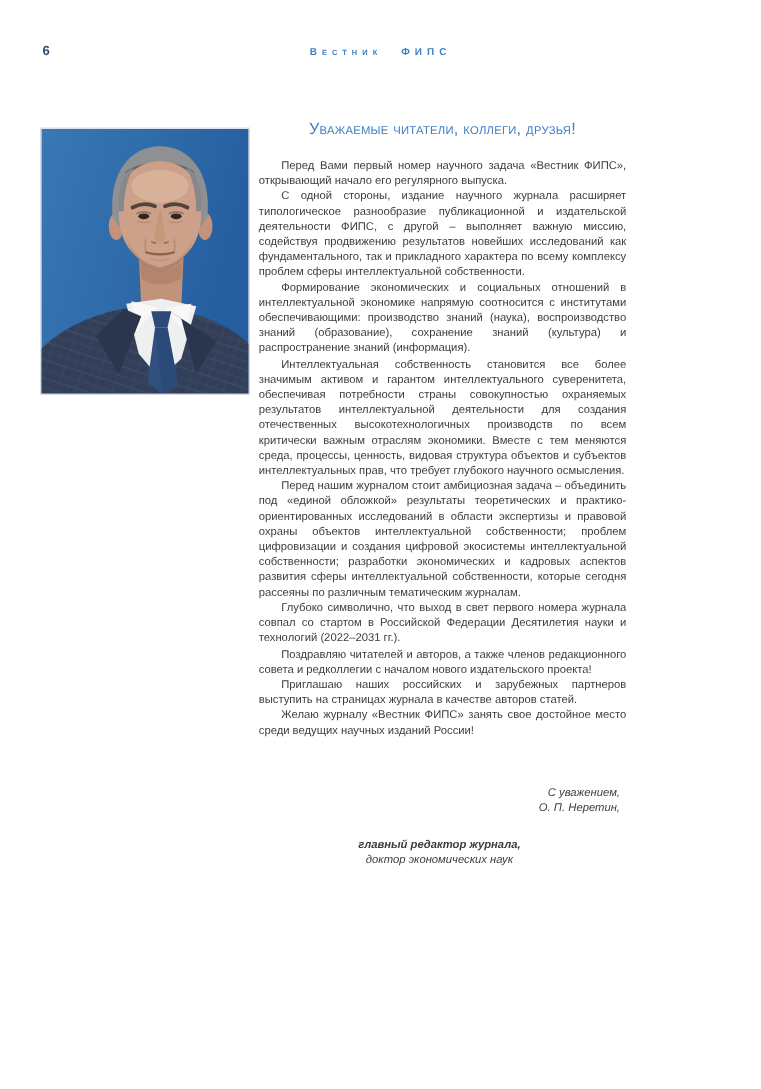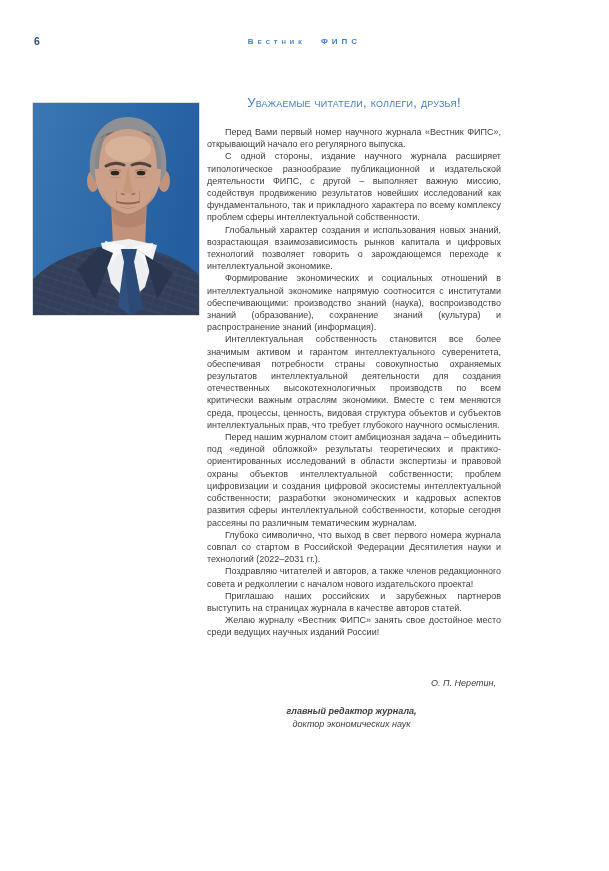--- a/index.html
+++ b/index.html
@@ -166,33 +166,33 @@
       <path d="M87,104 Q95,107 103,104" stroke="#b58468" stroke-width="1" fill="none" opacity="0.6"></path>
 
       <path d="M68,86 C72,100 82,108 95,111 C108,108 118,100 122,86 C118,104 108,112 95,114 C82,112 72,104 68,86 Z" fill="#8c6a58" opacity="0.35"></path>
     </svg>
   </div>
 
   <div class="content">
     <h1 class="article-heading">Уважаемые читатели, коллеги, друзья!</h1>
 
     <div class="body-text">
-      <p>Перед Вами первый номер научного журнала «Вестник ФИПС», открывающий начало его регулярного выпуска.</p>
+      <p>Перед Вами первый номер научного задача «Вестник ФИПС», открывающий начало его регулярного выпуска.</p>
       <p>С одной стороны, издание научного журнала расширяет типологическое разнообразие публикационной и издательской деятельности ФИПС, с другой – выполняет важную миссию, содействуя продвижению результатов новейших исследований как фундаментального, так и прикладного характера по всему комплексу проблем сферы интеллектуальной собственности.</p>
-      <p>Глобальный характер создания и использования новых знаний, возрастающая взаимозависимость рынков капитала и цифровых технологий позволяет говорить о зарождающемся переходе к интеллектуальной экономике.</p>
       <p>Формирование экономических и социальных отношений в интеллектуальной экономике напрямую соотносится с институтами обеспечивающими: производство знаний (наука), воспроизводство знаний (образование), сохранение знаний (культура) и распространение знаний (информация).</p>
       <p>Интеллектуальная собственность становится все более значимым активом и гарантом интеллектуального суверенитета, обеспечивая потребности страны совокупностью охраняемых результатов интеллектуальной деятельности для создания отечественных высокотехнологичных производств по всем критически важным отраслям экономики. Вместе с тем меняются среда, процессы, ценность, видовая структура объектов и субъектов интеллектуальных прав, что требует глубокого научного осмысления.</p>
       <p>Перед нашим журналом стоит амбициозная задача – объединить под «единой обложкой» результаты теоретических и практико-ориентированных исследований в области экспертизы и правовой охраны объектов интеллектуальной собственности; проблем цифровизации и создания цифровой экосистемы интеллектуальной собственности; разработки экономических и кадровых аспектов развития сферы интеллектуальной собственности, которые сегодня рассеяны по различным тематическим журналам.</p>
       <p>Глубоко символично, что выход в свет первого номера журнала совпал со стартом в Российской Федерации Десятилетия науки и технологий (2022–2031 гг.).</p>
       <p>Поздравляю читателей и авторов, а также членов редакционного совета и редколлегии с началом нового издательского проекта!</p>
       <p>Приглашаю наших российских и зарубежных партнеров выступить на страницах журнала в качестве авторов статей.</p>
       <p>Желаю журналу «Вестник ФИПС» занять свое достойное место среди ведущих научных изданий России!</p>
     </div>
 
     <div class="signature">
+      <div>С уважением,</div>
       <div>О. П. Неретин,</div>
       <div class="role-block">
         <div class="bold-line">главный редактор журнала,</div>
         <div>доктор экономических наук</div>
       </div>
     </div>
   </div>
 
 </div>
 

